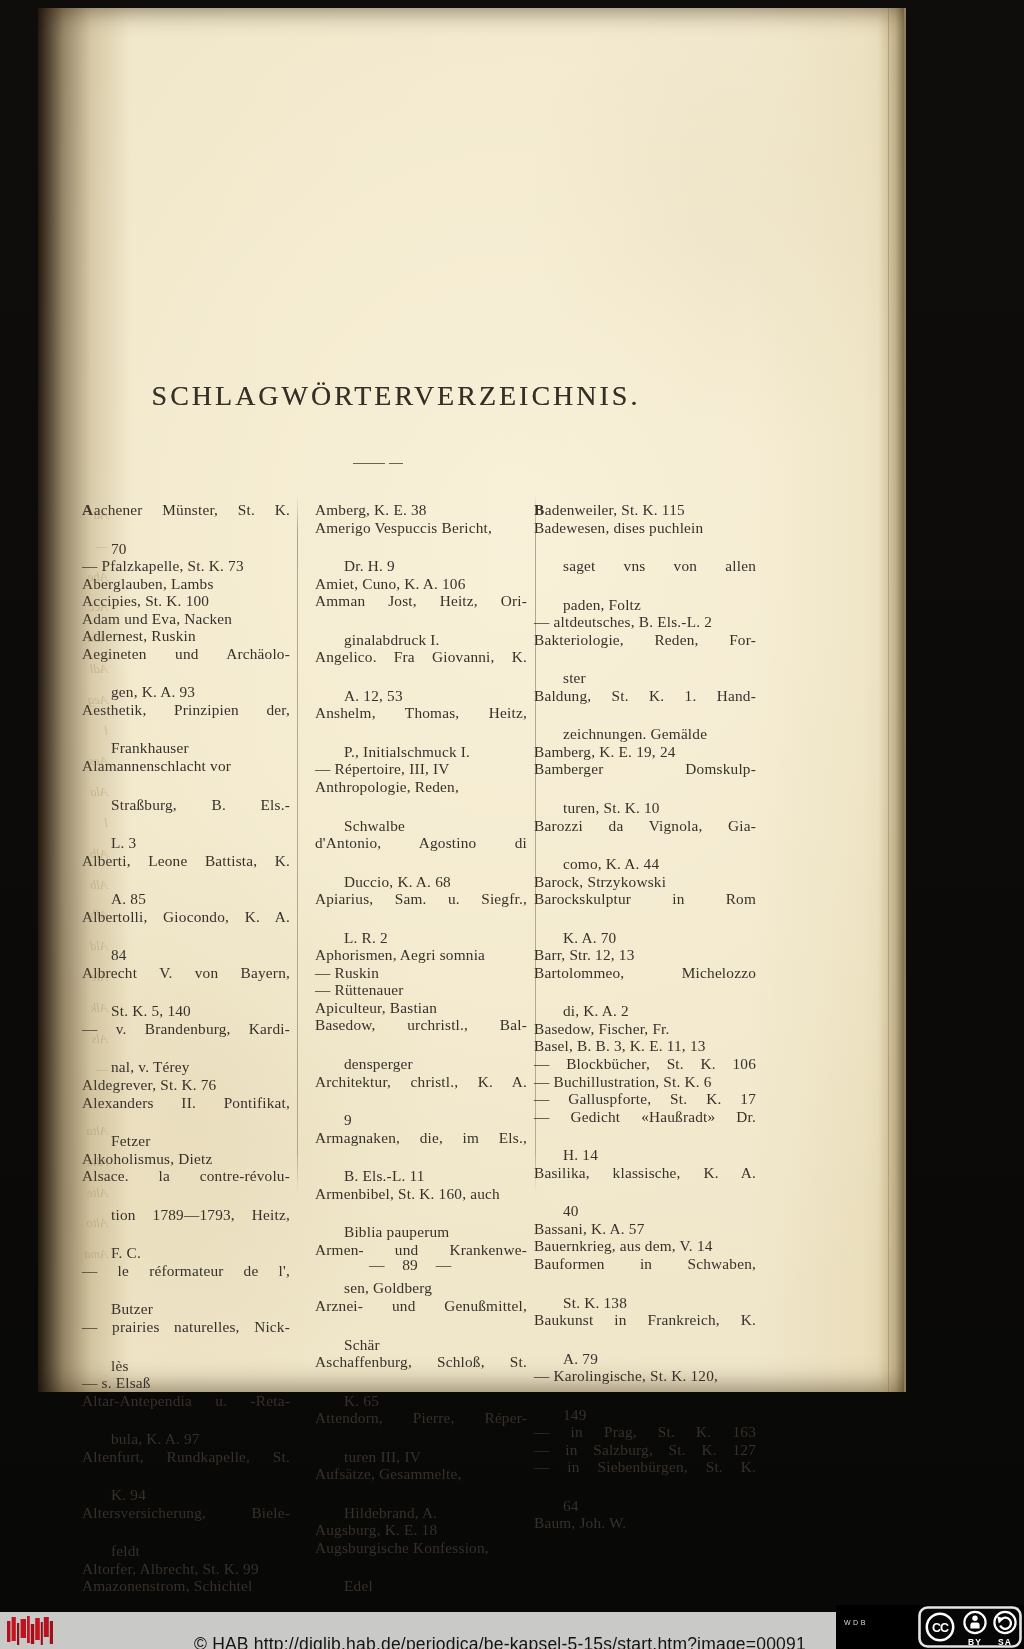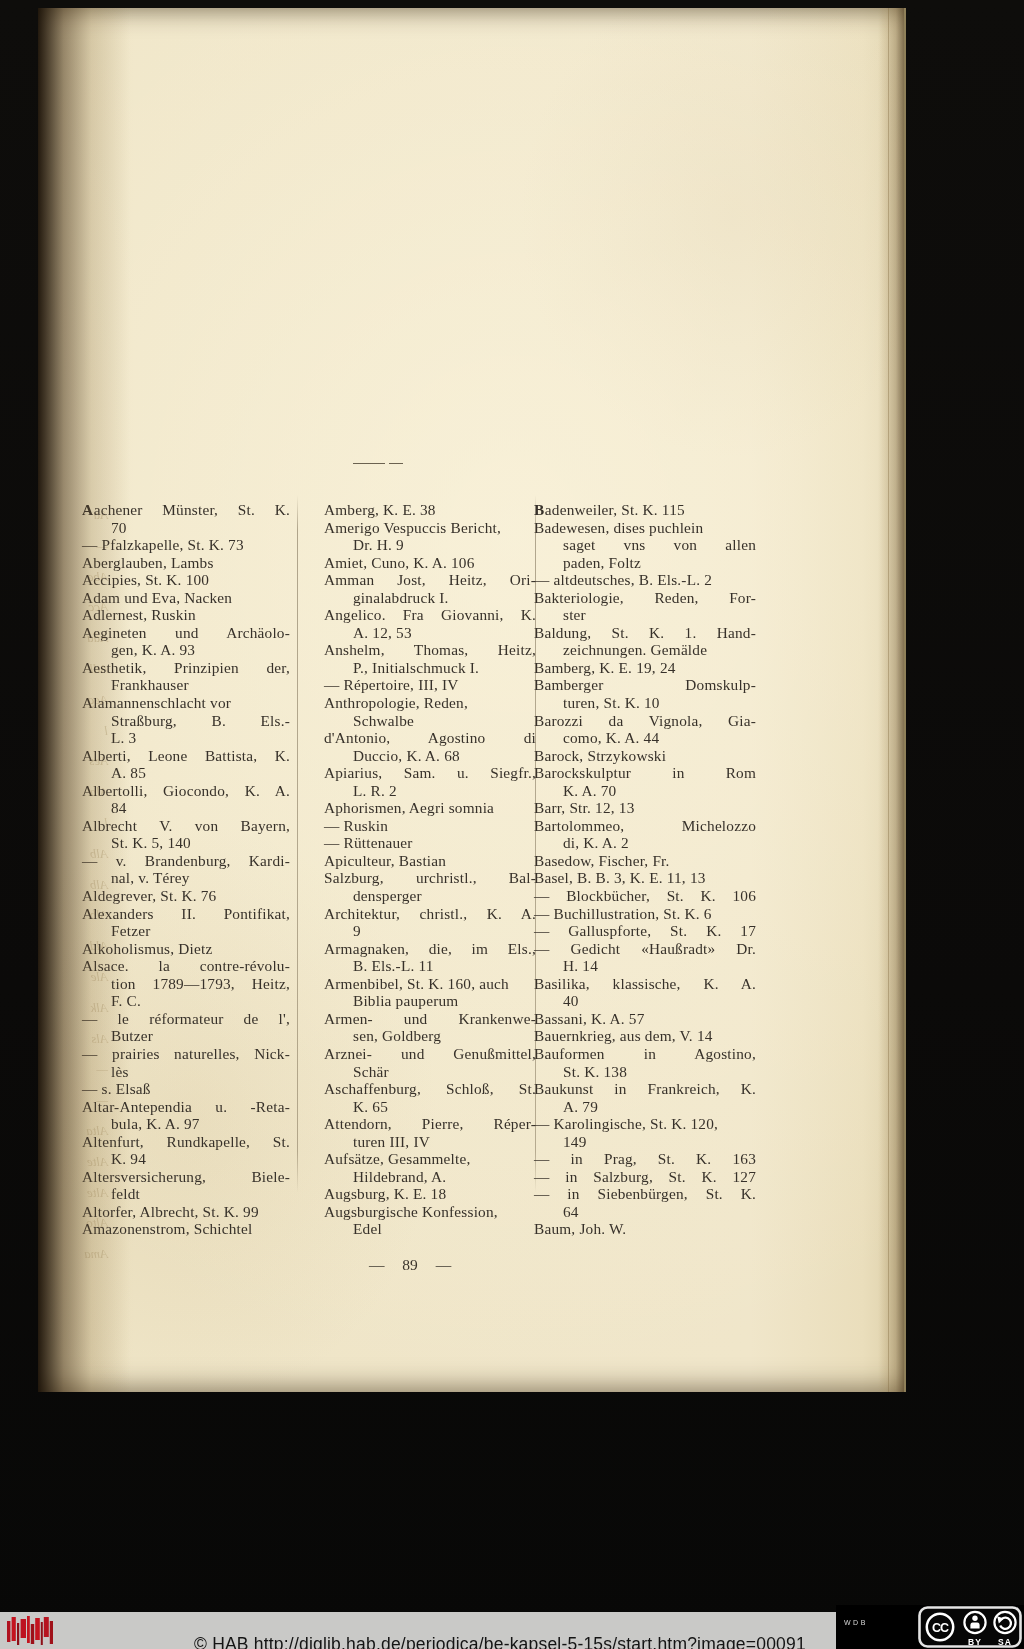--- a/index.html
+++ b/index.html
@@ -39,24 +39,24 @@
   
   .page-title{
     position:absolute;left:0;top:372px;width:716px;text-align:center;
     font-size:28px;letter-spacing:3px;color:#352f27;
     text-shadow:0 0 .4px rgba(53,47,39,.6);
   }
   .title-rule{position:absolute;top:455px;left:315px;width:32px;height:1px;background:rgba(72,62,46,.8);}
   .title-rule2{position:absolute;top:455px;left:351px;width:14px;height:1px;background:rgba(72,62,46,.8);}
   .col{position:absolute;top:493px;color:#37312a;font-size:15.3px;line-height:17.55px;letter-spacing:.2px;}
   .col-1{left:44px;width:208px;}
-  .col-2{left:286px;width:212px;}
+  .col-2{left:277px;width:212px;}
   .col-3{left:496px;width:222px;}
   .ln{white-space:nowrap;}
-  .ln.i{padding-left:29px;}
+  .ln.i{padding-left:29px;margin-top:21px;}
   .ln.j{white-space:normal;text-align:justify;text-align-last:justify;}
   .lead{font-weight:bold;letter-spacing:.6px;}
   .divider{
     position:absolute;top:487px;width:1px;height:698px;
     background:linear-gradient(180deg, rgba(90,75,50,0), rgba(90,75,50,.45) 5%, rgba(90,75,50,.4) 94%, rgba(90,75,50,0));
   }
   .divider-1{left:259px;}
   .divider-2{left:497px;}
   .page-number{position:absolute;left:0;top:1248px;width:744px;text-align:center;font-size:15.5px;color:#3a342c;word-spacing:14px;}
   
@@ -97,20 +97,21 @@
       <div>Alk</div>
       <div>Als</div>
       <div>—</div>
       <div>—</div>
       <div>Alta</div>
       <div>Alte</div>
       <div>Alte</div>
       <div>Alto</div>
       <div>Ama</div>
     </div>
+  <div class="page-title">SCHLAGWÖRTERVERZEICHNIS.</div>
   <div class="title-rule"></div>
   <div class="title-rule2"></div>
 
   <div class="col col-1">
       <div class="ln j"><b class="lead">A</b>achener Münster, St. K.</div>
       <div class="ln i">70</div>
       <div class="ln">— Pfalzkapelle, St. K. 73</div>
       <div class="ln">Aberglauben, Lambs</div>
       <div class="ln">Accipies, St. K. 100</div>
       <div class="ln">Adam und Eva, Nacken</div>
@@ -167,21 +168,21 @@
       <div class="ln">Anthropologie, Reden,</div>
       <div class="ln i">Schwalbe</div>
       <div class="ln j">d'Antonio, Agostino di</div>
       <div class="ln i">Duccio, K. A. 68</div>
       <div class="ln j">Apiarius, Sam. u. Siegfr.,</div>
       <div class="ln i">L. R. 2</div>
       <div class="ln">Aphorismen, Aegri somnia</div>
       <div class="ln">— Ruskin</div>
       <div class="ln">— Rüttenauer</div>
       <div class="ln">Apiculteur, Bastian</div>
-      <div class="ln j">Salzburg, urchristl., Bal-</div>
+      <div class="ln j">Basedow, urchristl., Bal-</div>
       <div class="ln i">densperger</div>
       <div class="ln j">Architektur, christl., K. A.</div>
       <div class="ln i">9</div>
       <div class="ln j">Armagnaken, die, im Els.,</div>
       <div class="ln i">B. Els.-L. 11</div>
       <div class="ln">Armenbibel, St. K. 160, auch</div>
       <div class="ln i">Biblia pauperum</div>
       <div class="ln j">Armen- und Krankenwe-</div>
       <div class="ln i">sen, Goldberg</div>
       <div class="ln j">Arznei- und Genußmittel,</div>
@@ -222,21 +223,21 @@
       <div class="ln">Basel, B. B. 3, K. E. 11, 13</div>
       <div class="ln j">— Blockbücher, St. K. 106</div>
       <div class="ln">— Buchillustration, St. K. 6</div>
       <div class="ln j">— Galluspforte, St. K. 17</div>
       <div class="ln j">— Gedicht «Haußradt» Dr.</div>
       <div class="ln i">H. 14</div>
       <div class="ln j">Basilika, klassische, K. A.</div>
       <div class="ln i">40</div>
       <div class="ln">Bassani, K. A. 57</div>
       <div class="ln">Bauernkrieg, aus dem, V. 14</div>
-      <div class="ln j">Bauformen in Agostino,</div>
+      <div class="ln j">Bauformen in Schwaben,</div>
       <div class="ln i">St. K. 138</div>
       <div class="ln j">Baukunst in Frankreich, K.</div>
       <div class="ln i">A. 79</div>
       <div class="ln">— Karolingische, St. K. 120,</div>
       <div class="ln i">149</div>
       <div class="ln j">— in Prag, St. K. 163</div>
       <div class="ln j">— in Salzburg, St. K. 127</div>
       <div class="ln j">— in Siebenbürgen, St. K.</div>
       <div class="ln i">64</div>
       <div class="ln">Baum, Joh. W.</div>

